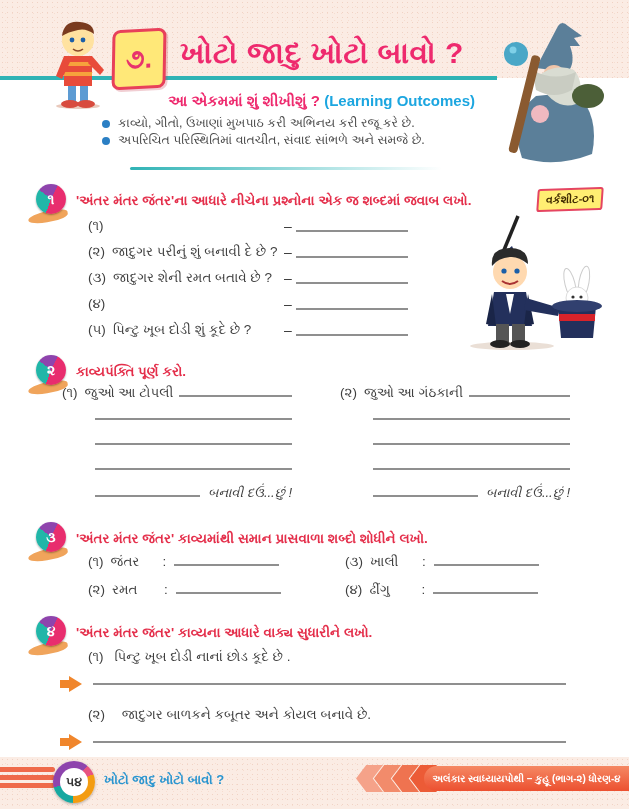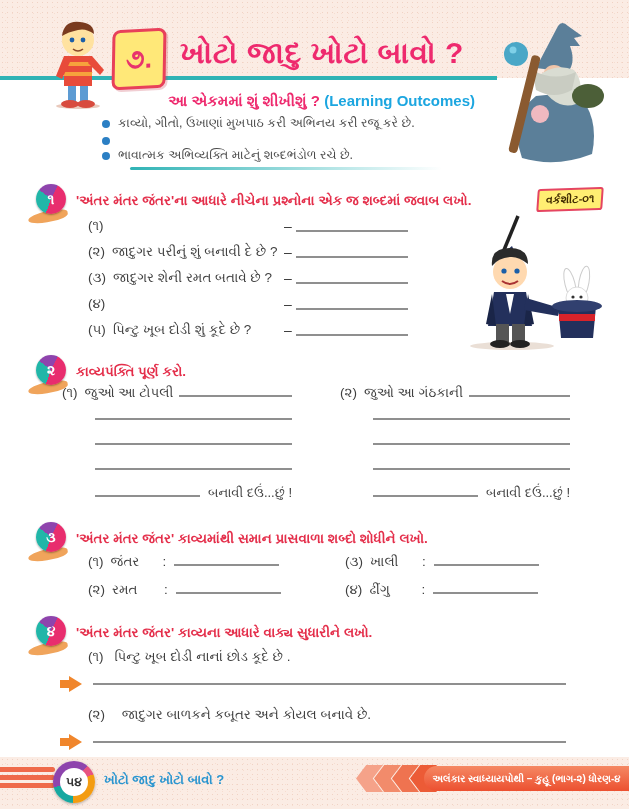--- a/index.html
+++ b/index.html
@@ -60,21 +60,21 @@
   .q-line{ position:absolute; left:208px; bottom:2px; width:112px; height:2px; background:#8f8f8f; }
 
   .ans-line{ height:2px; background:#8f8f8f; }
   .fill-line{ flex:1; height:2px; background:#8f8f8f; align-self:flex-end; margin:0 0 4px 6px; }
 
   
   .poem-col{ position:absolute; width:230px; }
   .poem-label{ display:flex; align-items:baseline; font-size:13.5px; color:#3f3f3f; }
   .poem-label b{ font-weight:normal; margin-right:7px; }
   .poem-blank{ position:absolute; height:2px; background:#8f8f8f; left:33px; right:0; }
-  .poem-close{ position:absolute; left:33px; right:0; top:100px; display:flex; align-items:center; }
+  .poem-close{ position:absolute; left:33px; right:0; top:100px; display:flex; align-items:center;font-style:italic; }
   .poem-close .ans-line{ width:118px; margin:0 8px 4px 0; align-self:flex-end; }
   .poem-close span{ font-size:13px; color:#3f3f3f; white-space:nowrap; }
 
   
   .rhyme-item{ position:absolute; display:flex; align-items:baseline; }
   .rhyme-item .no{ font-size:13.5px; color:#3f3f3f; margin-right:7px; }
   .rhyme-item .word{ font-size:13.5px; color:#3f3f3f; width:52px; }
   .rhyme-item .colon{ font-size:13.5px; color:#3f3f3f; margin:0 8px 0 0; }
   .rhyme-item .ans-line{ width:105px; align-self:flex-end; margin-bottom:4px; }
 
@@ -152,24 +152,21 @@
     <span class="gu">આ એકમમાં શું શીખીશું ?</span>
     <span class="en">(Learning Outcomes)</span>
   </div>
   <div class="outcomes">
     <div class="outcome-row">
       <i class="dot"></i>
       <span>કાવ્યો, ગીતો, ઉખાણાં મુખપાઠ કરી અભિનય કરી રજૂ કરે છે.</span>
     </div>
     <div class="outcome-row">
       <i class="dot"></i>
-    </div>
-    <div class="outcome-row">
-      <i class="dot"></i>
-      <span>ભાવાત્મક અભિવ્યક્તિ માટેનું શબ્દભંડોળ રચે છે.</span>
+      <span>અપરિચિત પરિસ્થિતિમાં વાતચીત, સંવાદ સાંભળે અને સમજે છે.</span>
     </div>
   </div>
   <div class="outcomes-divider"></div>
 
   <div class="sec-head" style="top:184px">
     <span class="sec-badge">
       <i class="swoosh"></i>
       <b class="ball">૧</b>
     </span>
     <span class="sec-title" style="max-width:450px">'અંતર મંતર જંતર'ના આધારે નીચેના પ્રશ્નોના એક જ શબ્દમાં જવાબ લખો.</span>

